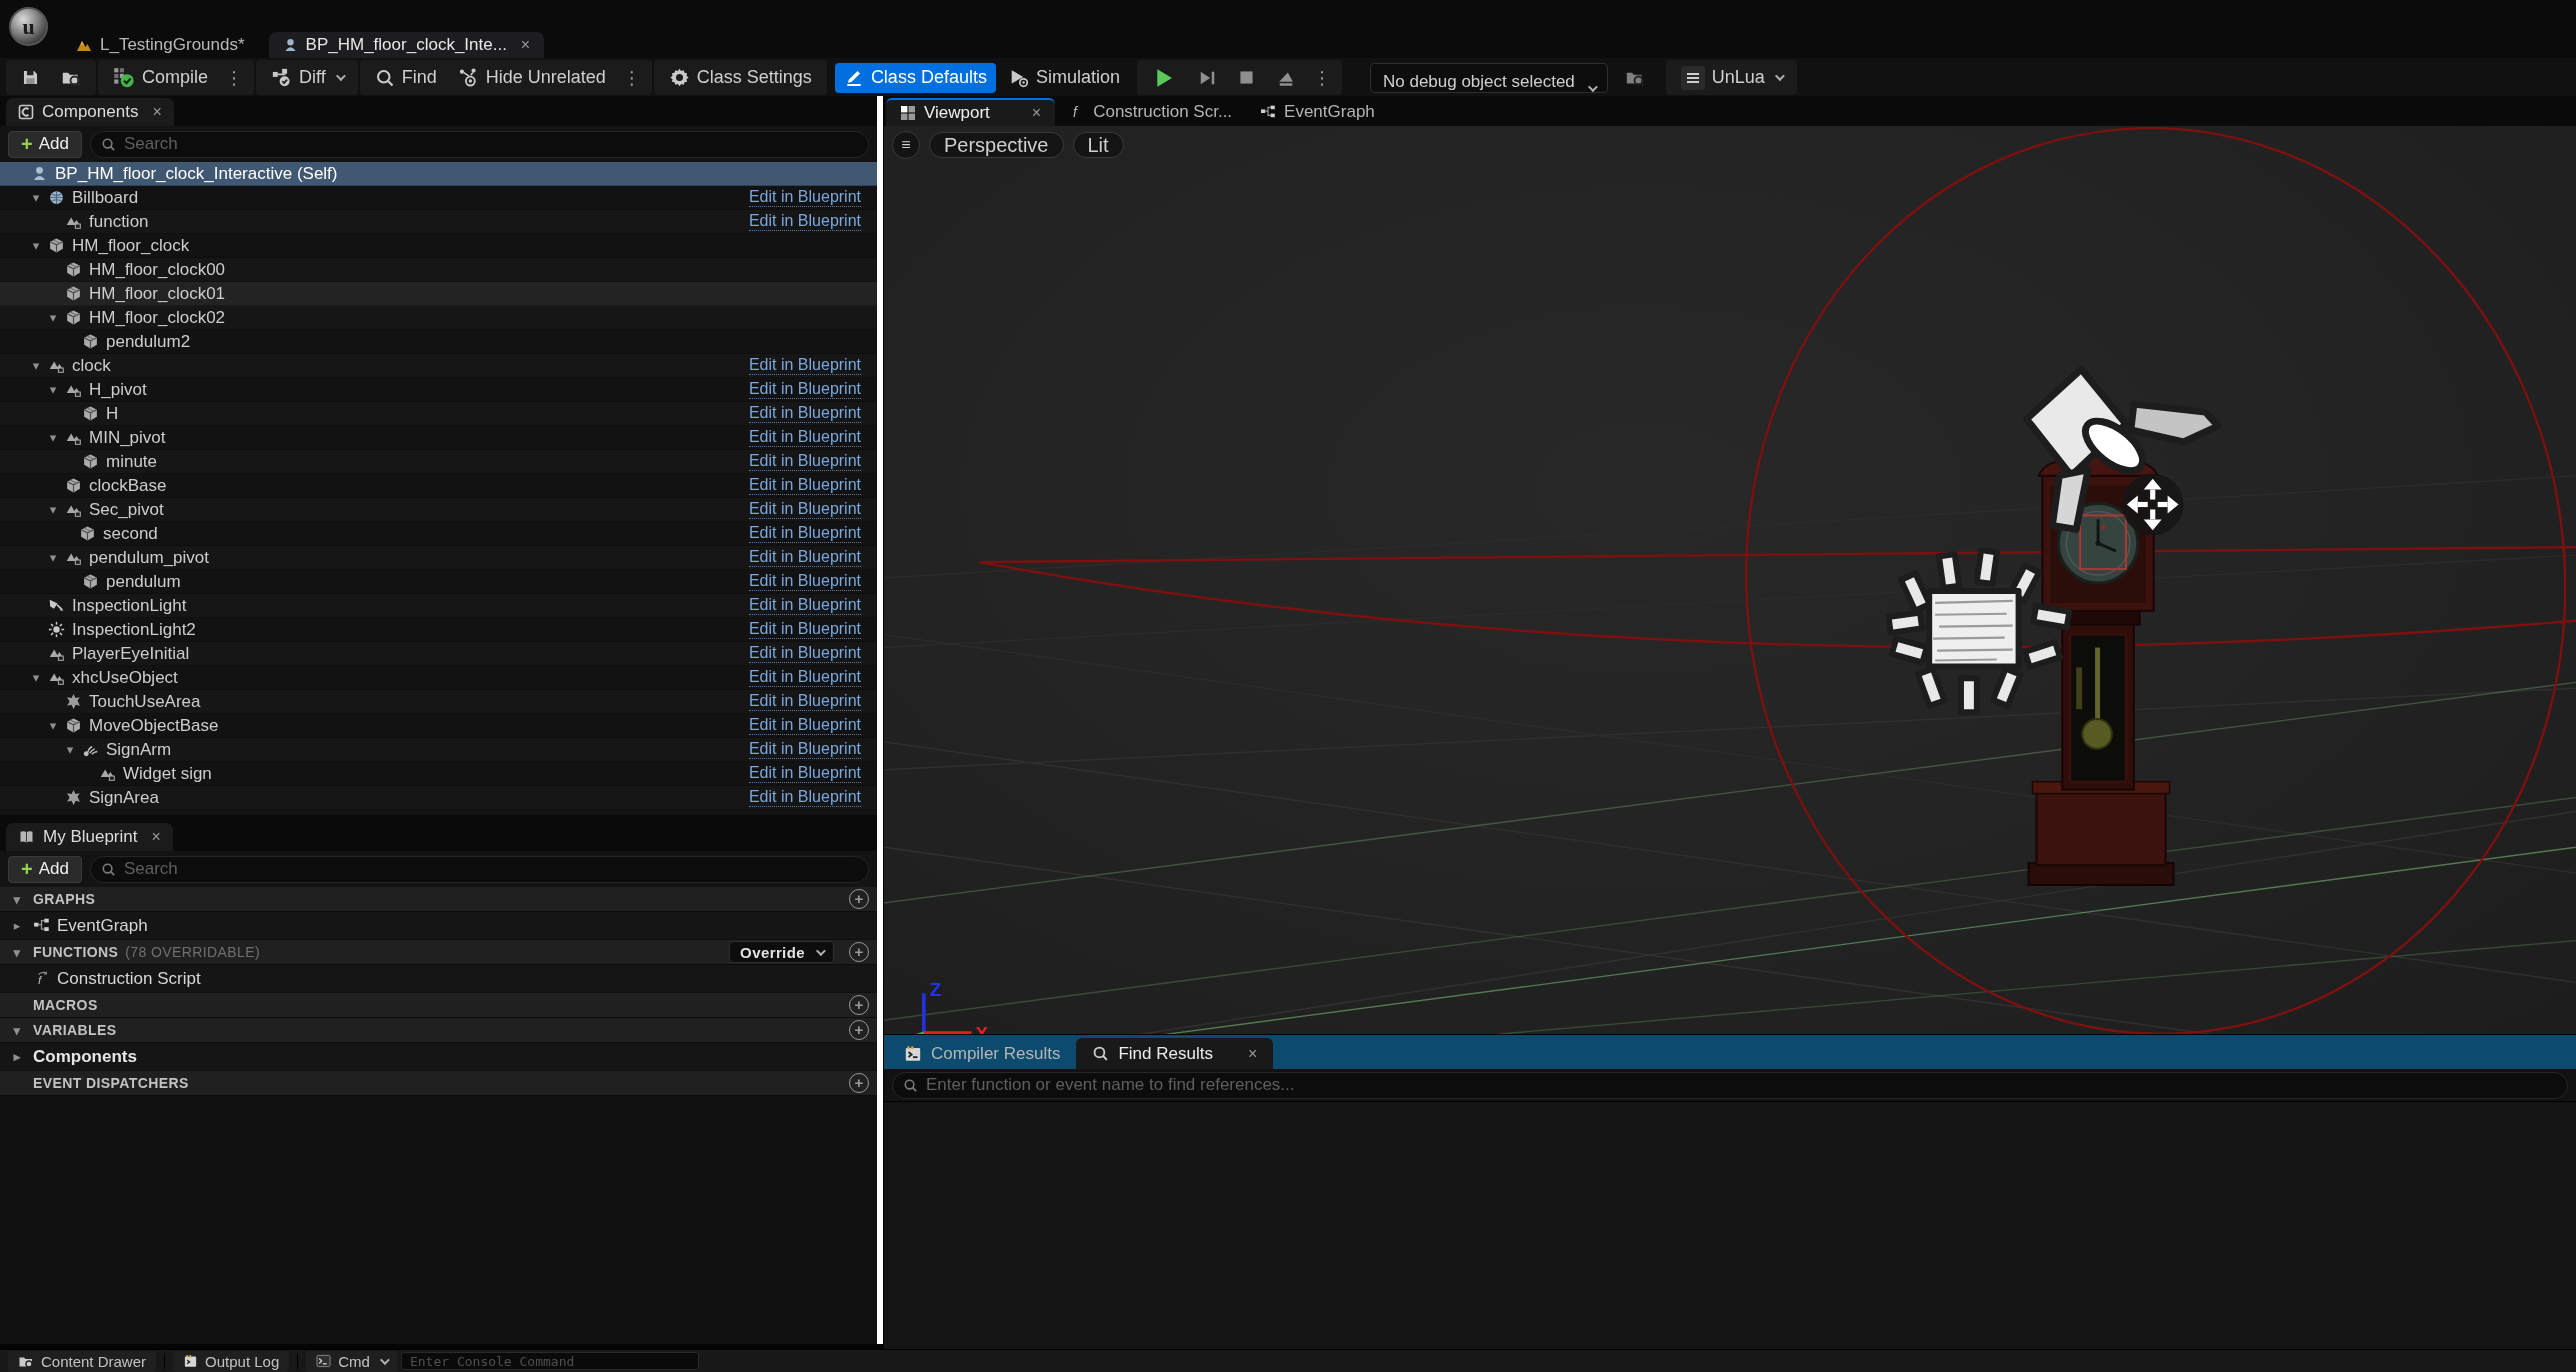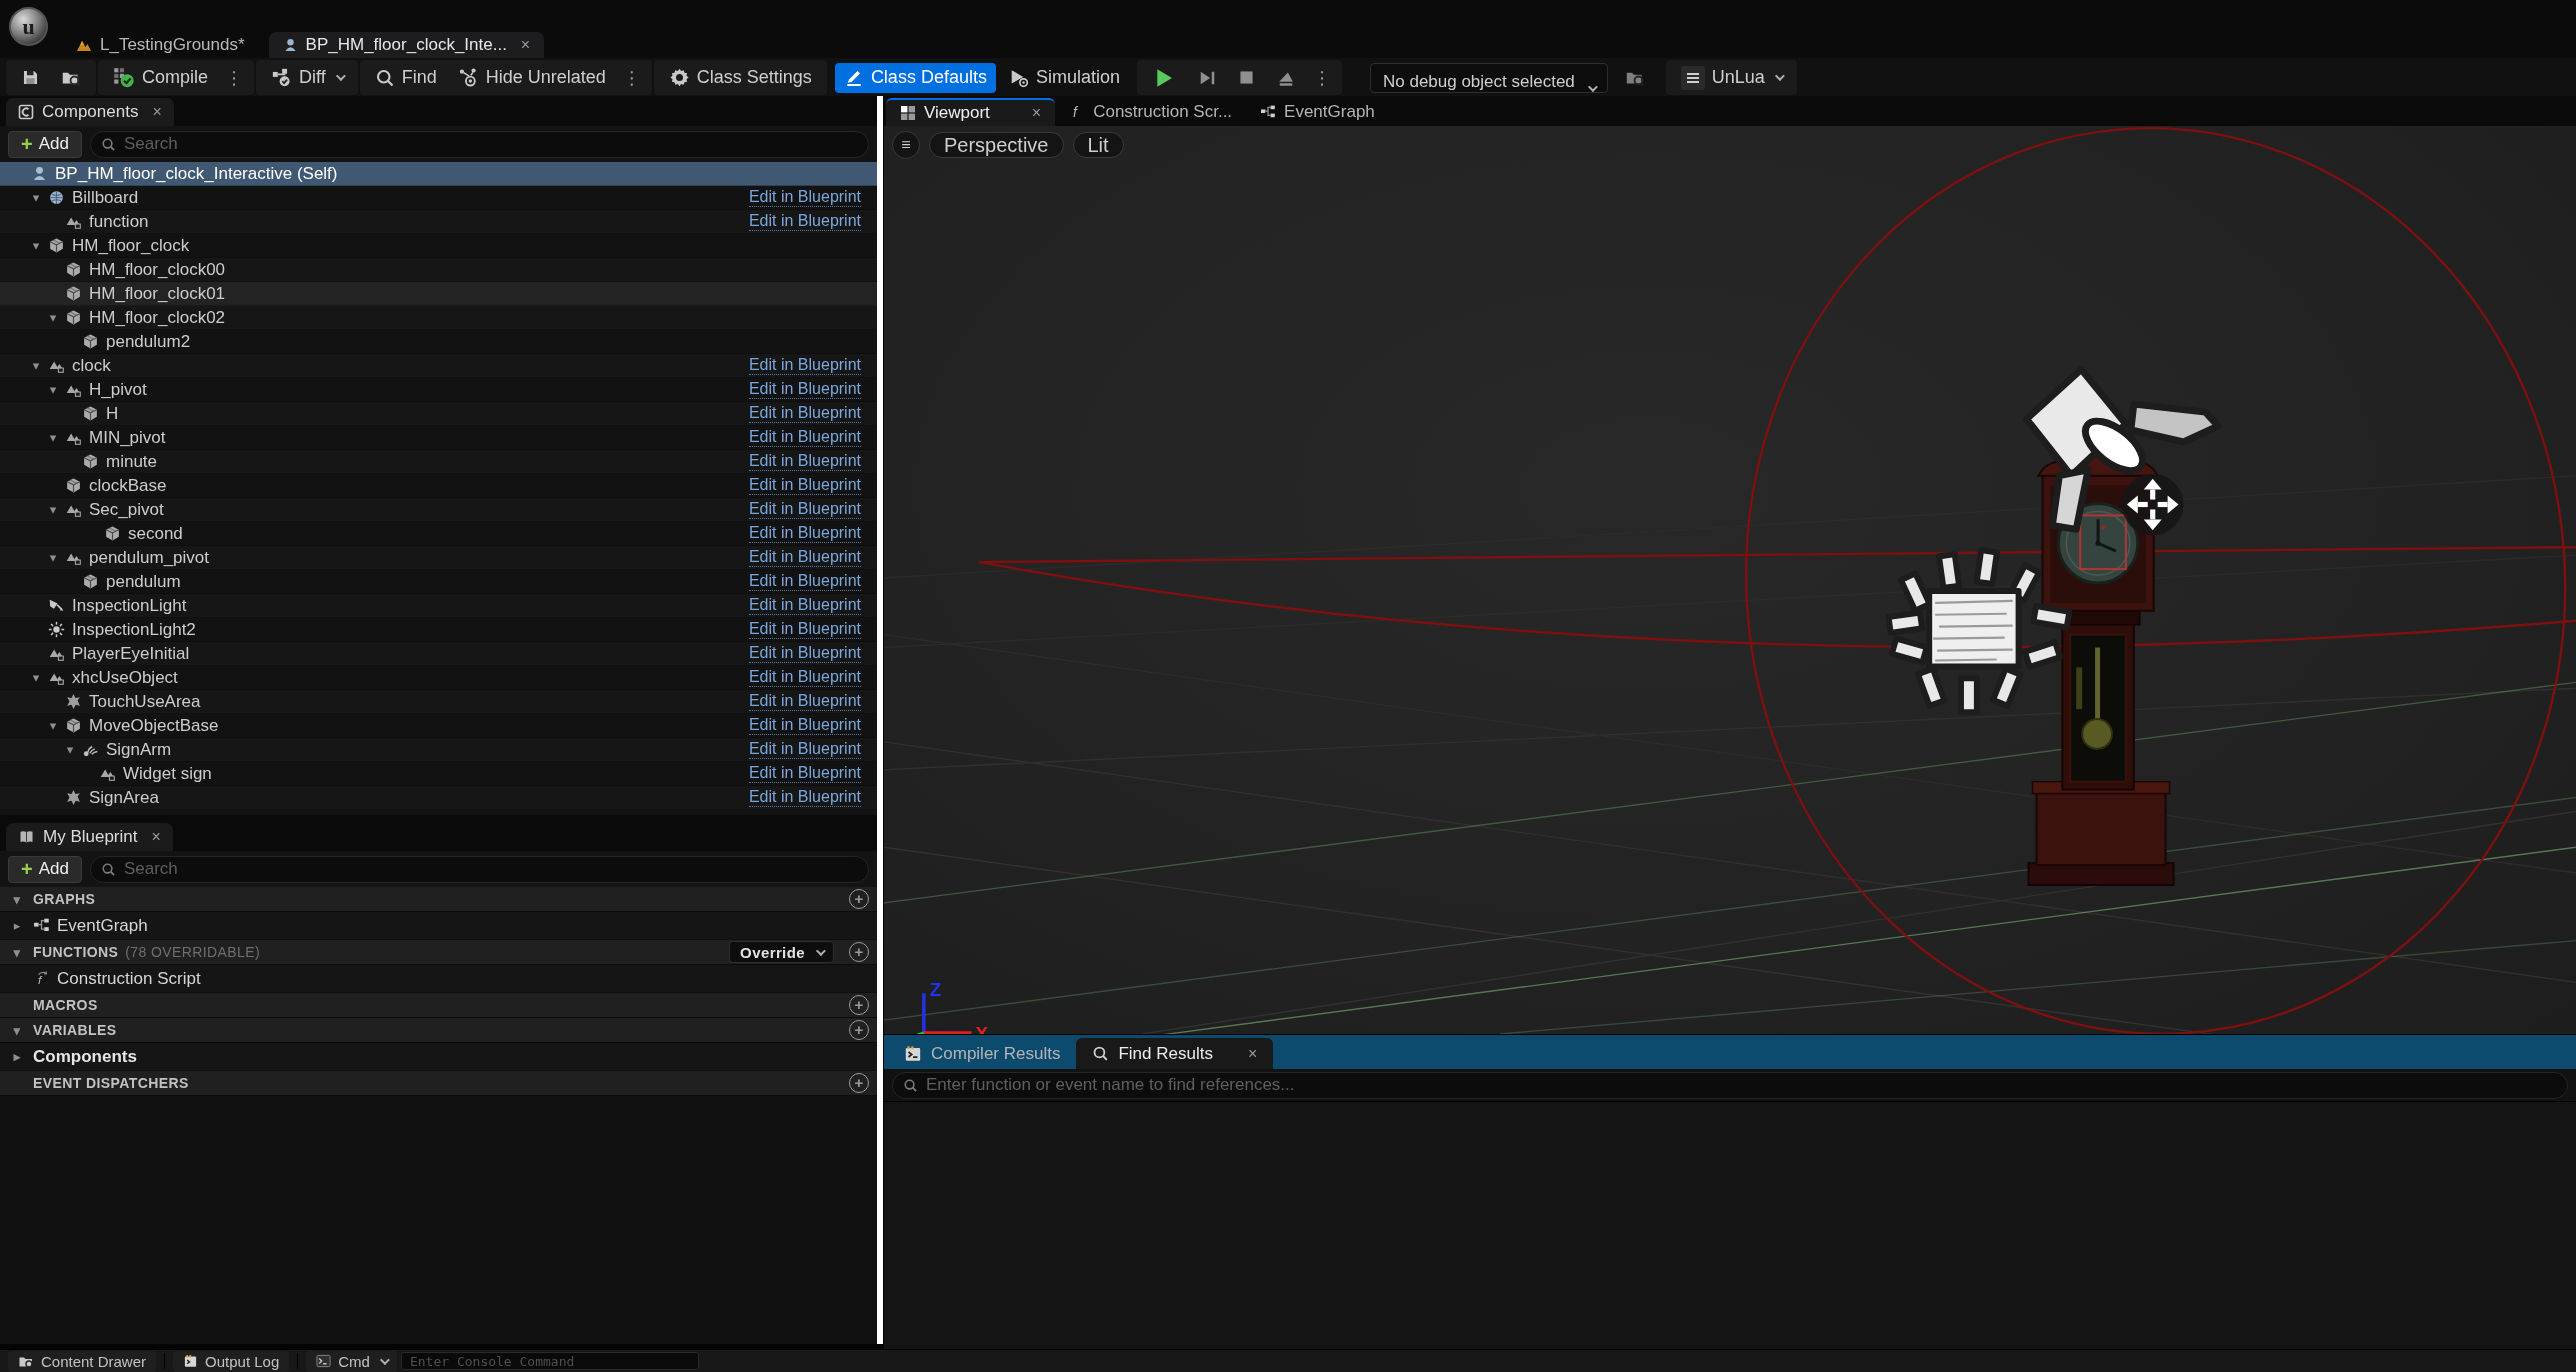--- a/index.html
+++ b/index.html
@@ -512,21 +512,21 @@
           <span class="arrow">▾</span>
           <span class="cicon">
             <svg viewBox="0 0 16 16">
               <path d="M1.6 11.4 L5.8 4.2 L8.8 9.4 L10.8 6.6 L13.8 11.4 Z" fill="#a8a8a8"></path>
               <rect x="9.8" y="10.4" width="4.6" height="4" fill="#1c1c1c" stroke="#a8a8a8" stroke-width="1"></rect>
             </svg>
           </span>
           <span class="clabel">Sec_pivot</span>
           <span class="editlink">Edit in Blueprint</span>
         </div>
-        <div class="crow odd" style="padding-left: 83px;">
+        <div class="crow odd" style="padding-left: 58px;">
           <span class="arrow"></span>
           <span class="cicon">
             <svg viewBox="0 0 16 16">
               <path d="M8 1.4 L14 4.4 L14 11 L8 14.6 L2 11 L2 4.4 Z" fill="#ababab"></path>
               <path d="M2 4.4 L8 7.4 L14 4.4 M8 7.4 L8 14.6" stroke="#4a4a4a" stroke-width="1.1" fill="none"></path>
               <path d="M5 2.9 L11 5.9" stroke="#6f6f6f" stroke-width="1" fill="none"></path>
             </svg>
           </span>
           <span class="clabel">second</span>
           <span class="editlink">Edit in Blueprint</span>

